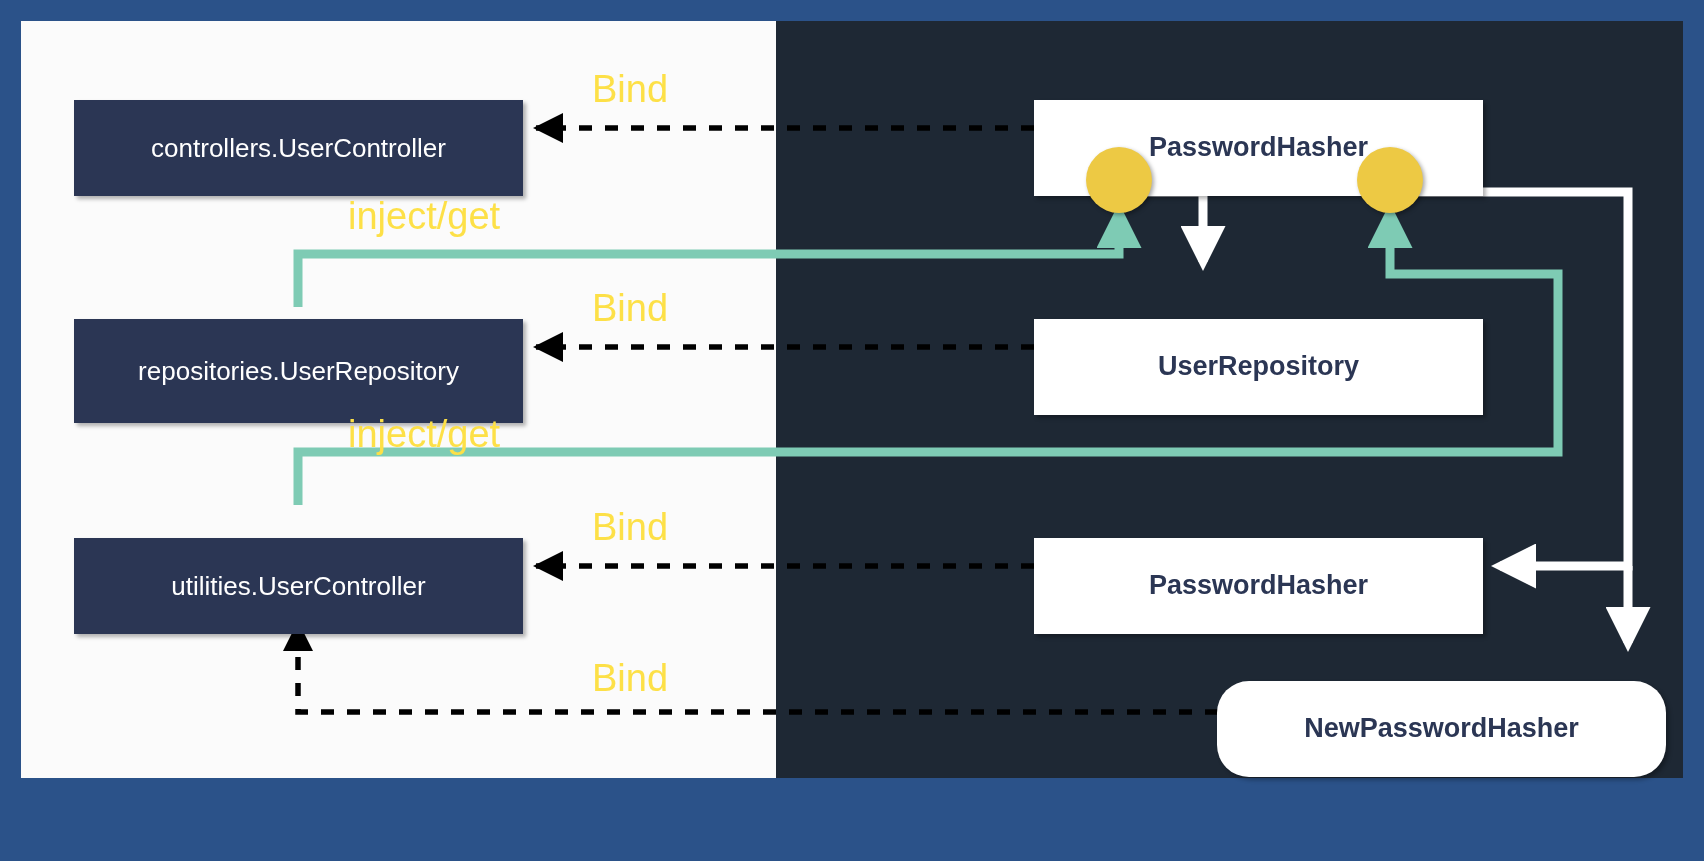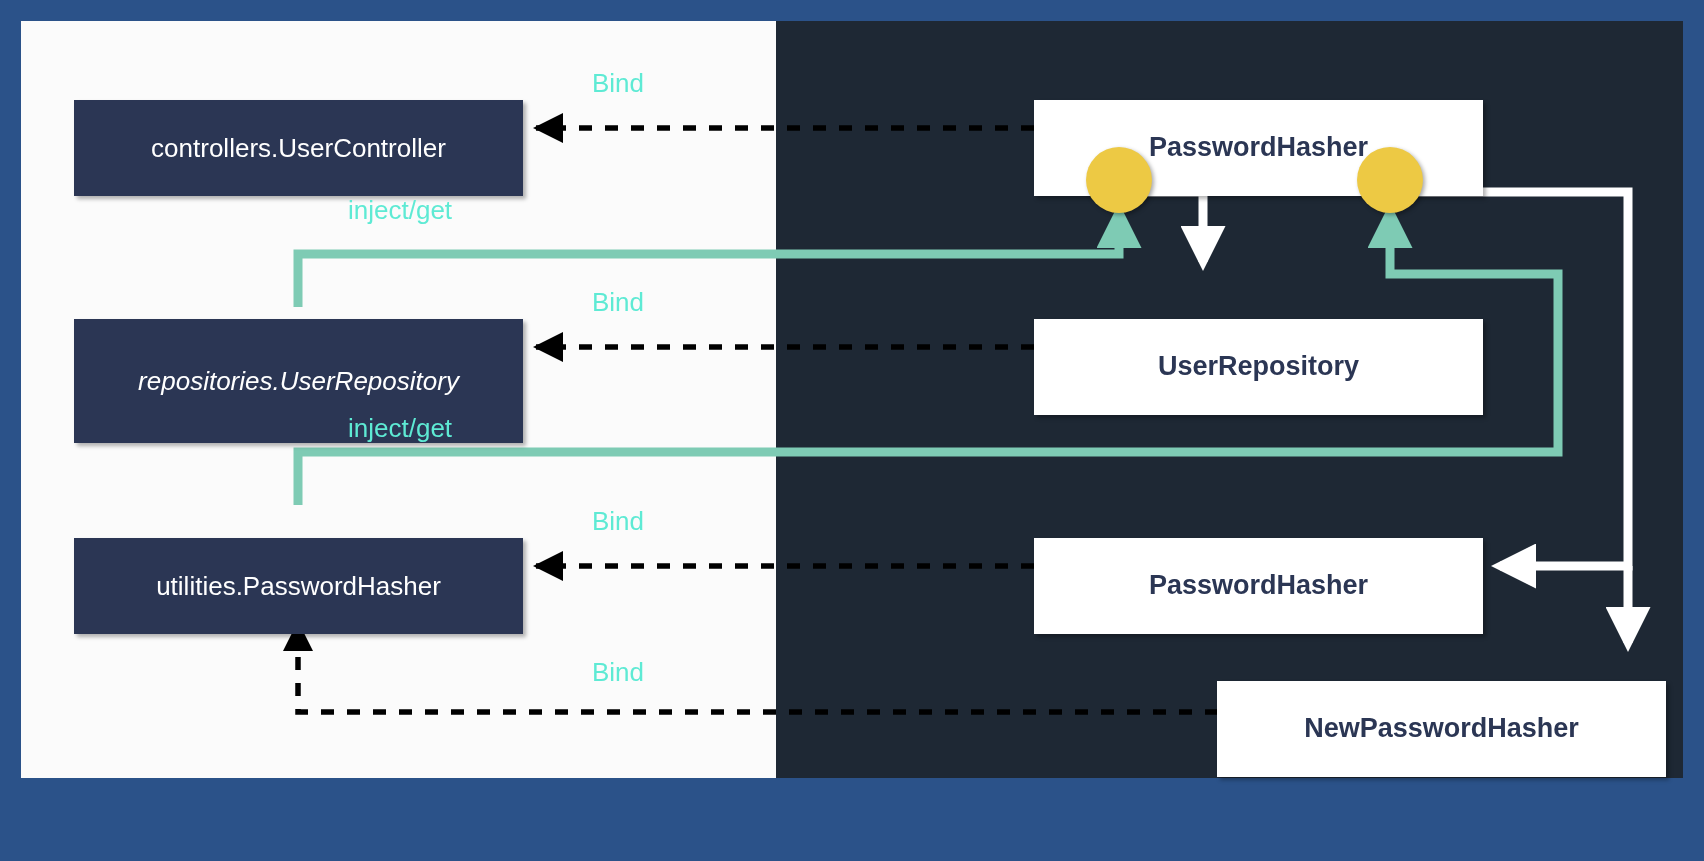--- a/index.html
+++ b/index.html
@@ -50,22 +50,22 @@
   }
   .node-white {
     background: #ffffff;
     color: #2b3654;
     font-size: 27px;
     font-weight: bold;
     box-shadow: 3px 3px 4px rgba(0,0,0,0.30);
   }
   .edge-label {
     position: absolute;
-    color: #5eead4;
-    font-size: 26px;
+    color: #fde047;
+    font-size: 38px;
     font-weight: 400;
     white-space: nowrap;
   }
   svg.overlay {
     position: absolute;
     left: 0;
     top: 0;
     width: 1704px;
     height: 861px;
     pointer-events: none;
@@ -137,41 +137,41 @@
 
     <g>
       <path d="M 1628 566 L 1628 643" stroke="#ffffff" stroke-width="9" fill="none" stroke-linejoin="miter" marker-end="url(#arrowWhite)"></path>
     </g>
   </svg>
 
   <div class="node node-dark" style="left:74px; top:80px; width:449px; height:96px;">
     <span>controllers.UserController</span>
   </div>
 
-  <div class="node node-dark" style="left:74px; top:299px; width:449px; height:124px;font-style:italic;">
+  <div class="node node-dark" style="left:74px; top:299px; width:449px; height:104px;">
     <span>repositories.UserRepository</span>
   </div>
 
   <div class="node node-dark" style="left:74px; top:518px; width:449px; height:96px;">
-    <span>utilities.PasswordHasher</span>
+    <span>utilities.UserController</span>
   </div>
 
   <div class="node node-white" style="left:1034px; top:80px; width:449px; height:96px;">
     <span>PasswordHasher</span>
   </div>
 
   <div class="node node-white" style="left:1034px; top:299px; width:449px; height:96px;">
     <span>UserRepository</span>
   </div>
 
   <div class="node node-white" style="left:1034px; top:518px; width:449px; height:96px;">
     <span>PasswordHasher</span>
   </div>
 
-  <div class="node node-white" style="left:1217px; top:661px; width:449px; height:96px;">
+  <div class="node node-white" style="left:1217px; top:661px; width:449px; height:96px;border-radius:32px;">
     <span>NewPasswordHasher</span>
   </div>
 
   <div class="port" style="left:1086px; top:147px;"></div>
   <div class="port" style="left:1357px; top:147px;"></div>
 
   <div class="edge-label" style="left:592px; top:68px;">Bind</div>
 
   <div class="edge-label" style="left:348px; top:195px;">inject/get</div>
 

